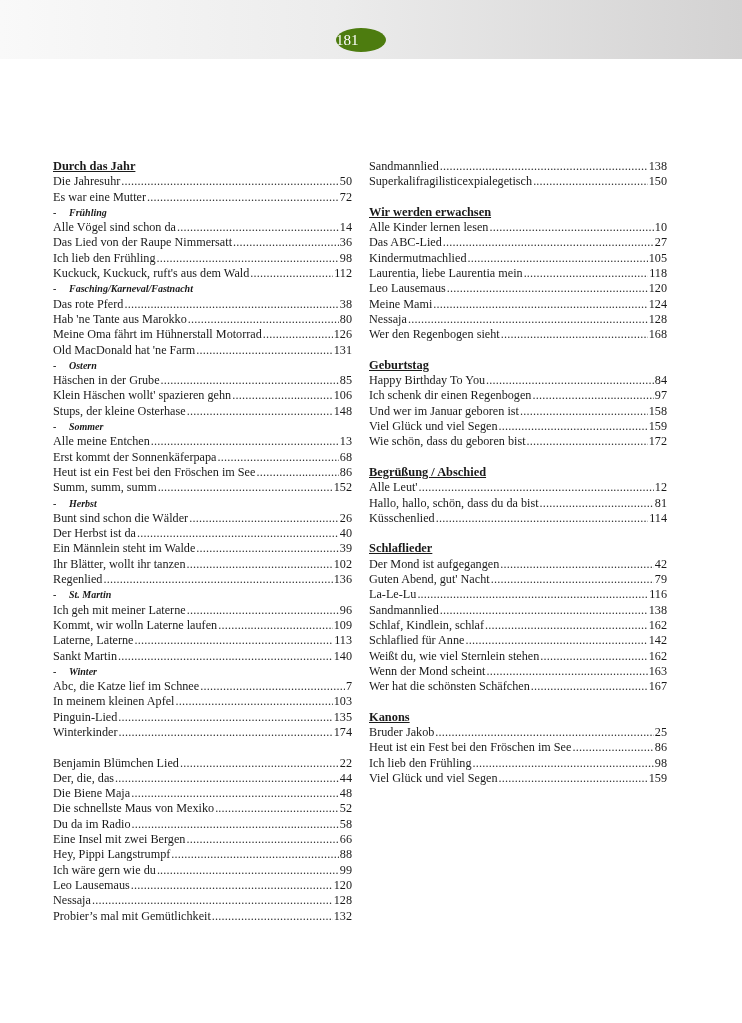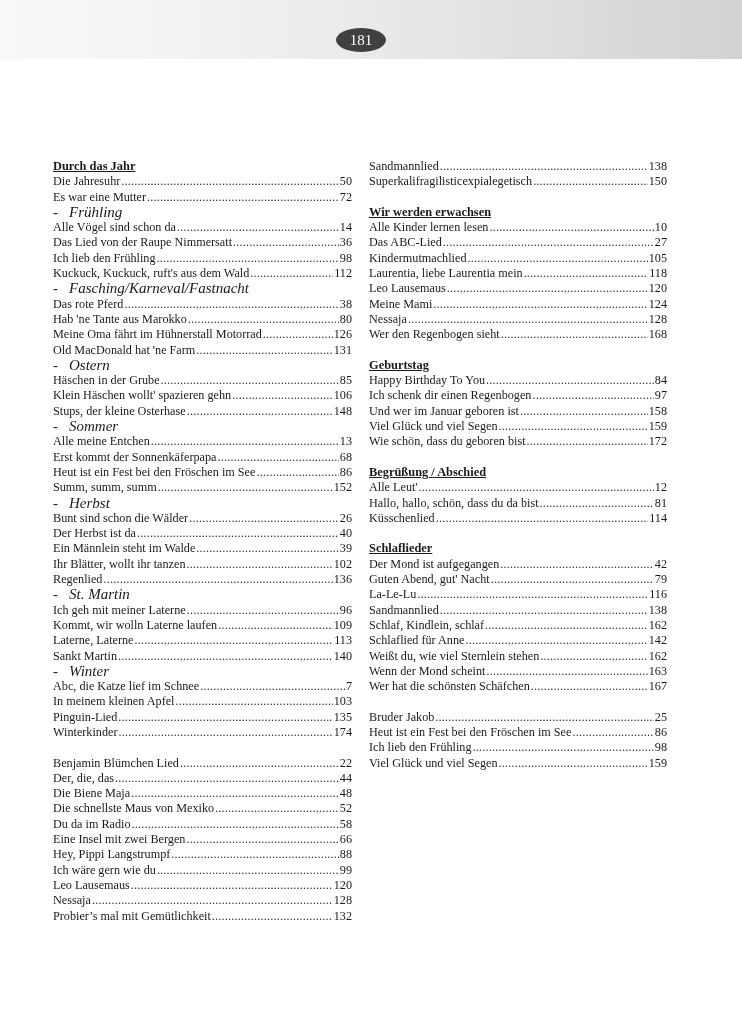--- a/index.html
+++ b/index.html
@@ -6,41 +6,41 @@
   body {
     width:742px; height:1023px; background:#ffffff; position:relative; overflow:hidden;
     font-family:"Liberation Serif", "DejaVu Serif", serif; color:#1a1a1a;
   }
   .header-band {
     position:absolute; left:0; top:0; width:742px; height:59px;
     background:linear-gradient(to right, #f9f9f9 0%, #ececec 45%, #d3d2d2 100%);
   }
   .page-badge {
     position:absolute; left:336px; top:28px; width:50px; height:24px;
-    background:#404040; border-radius:50%;
-    color:#ffffff; font-size:15px; line-height:24px; text-align:center;
+    background:#4d7c0f; border-radius:50%;
+    color:#ffffff; font-size:15px; line-height:24px; text-align:left;
   }
   .col { position:absolute; top:159px; }
   .col-left { left:53px; width:299px; }
   .col-right { left:369px; width:298px; }
   .line {
     display:flex; align-items:baseline; height:15.3px; font-size:12.2px; line-height:15.3px;
     white-space:nowrap;
   }
   .line .title { flex:0 0 auto; }
   .line .dots {
     flex:1 1 auto; overflow:hidden; margin:0 1px; color:#333;
   }
   .line .dots::before {
     content:"........................................................................................................................................................................";
     letter-spacing:0.2px;
   }
   .line .page { flex:0 0 auto; text-align:right; }
   .section-head { font-weight:bold; font-size:12.4px; height:15.3px; line-height:15.3px;text-decoration:underline; }
-  .sub-head { font-weight:normal; font-style:italic; font-size:15px; height:15.3px; line-height:15.3px; }
+  .sub-head { font-weight:bold; font-style:italic; font-size:10px; height:15.3px; line-height:15.3px; }
   .sub-head .dash { font-style:normal; display:inline-block; width:16px; }
   .gap { height:15.3px; }
 </style>
 </head>
 <body>
 
 <div class="header-band"></div>
 <div class="page-badge">181</div>
 
 <div class="col col-left" id="col-left">
@@ -397,20 +397,21 @@
       <span class="title">Wenn der Mond scheint</span>
       <span class="dots"></span>
       <span class="page">163</span>
     </div>
     <div class="line">
       <span class="title">Wer hat die schönsten Schäfchen</span>
       <span class="dots"></span>
       <span class="page">167</span>
     </div>
     <div class="gap"></div>
+    <div class="section-head">Kanons</div>
     <div class="line">
       <span class="title">Bruder Jakob</span>
       <span class="dots"></span>
       <span class="page">25</span>
     </div>
     <div class="line">
       <span class="title">Heut ist ein Fest bei den Fröschen im See</span>
       <span class="dots"></span>
       <span class="page">86</span>
     </div>

